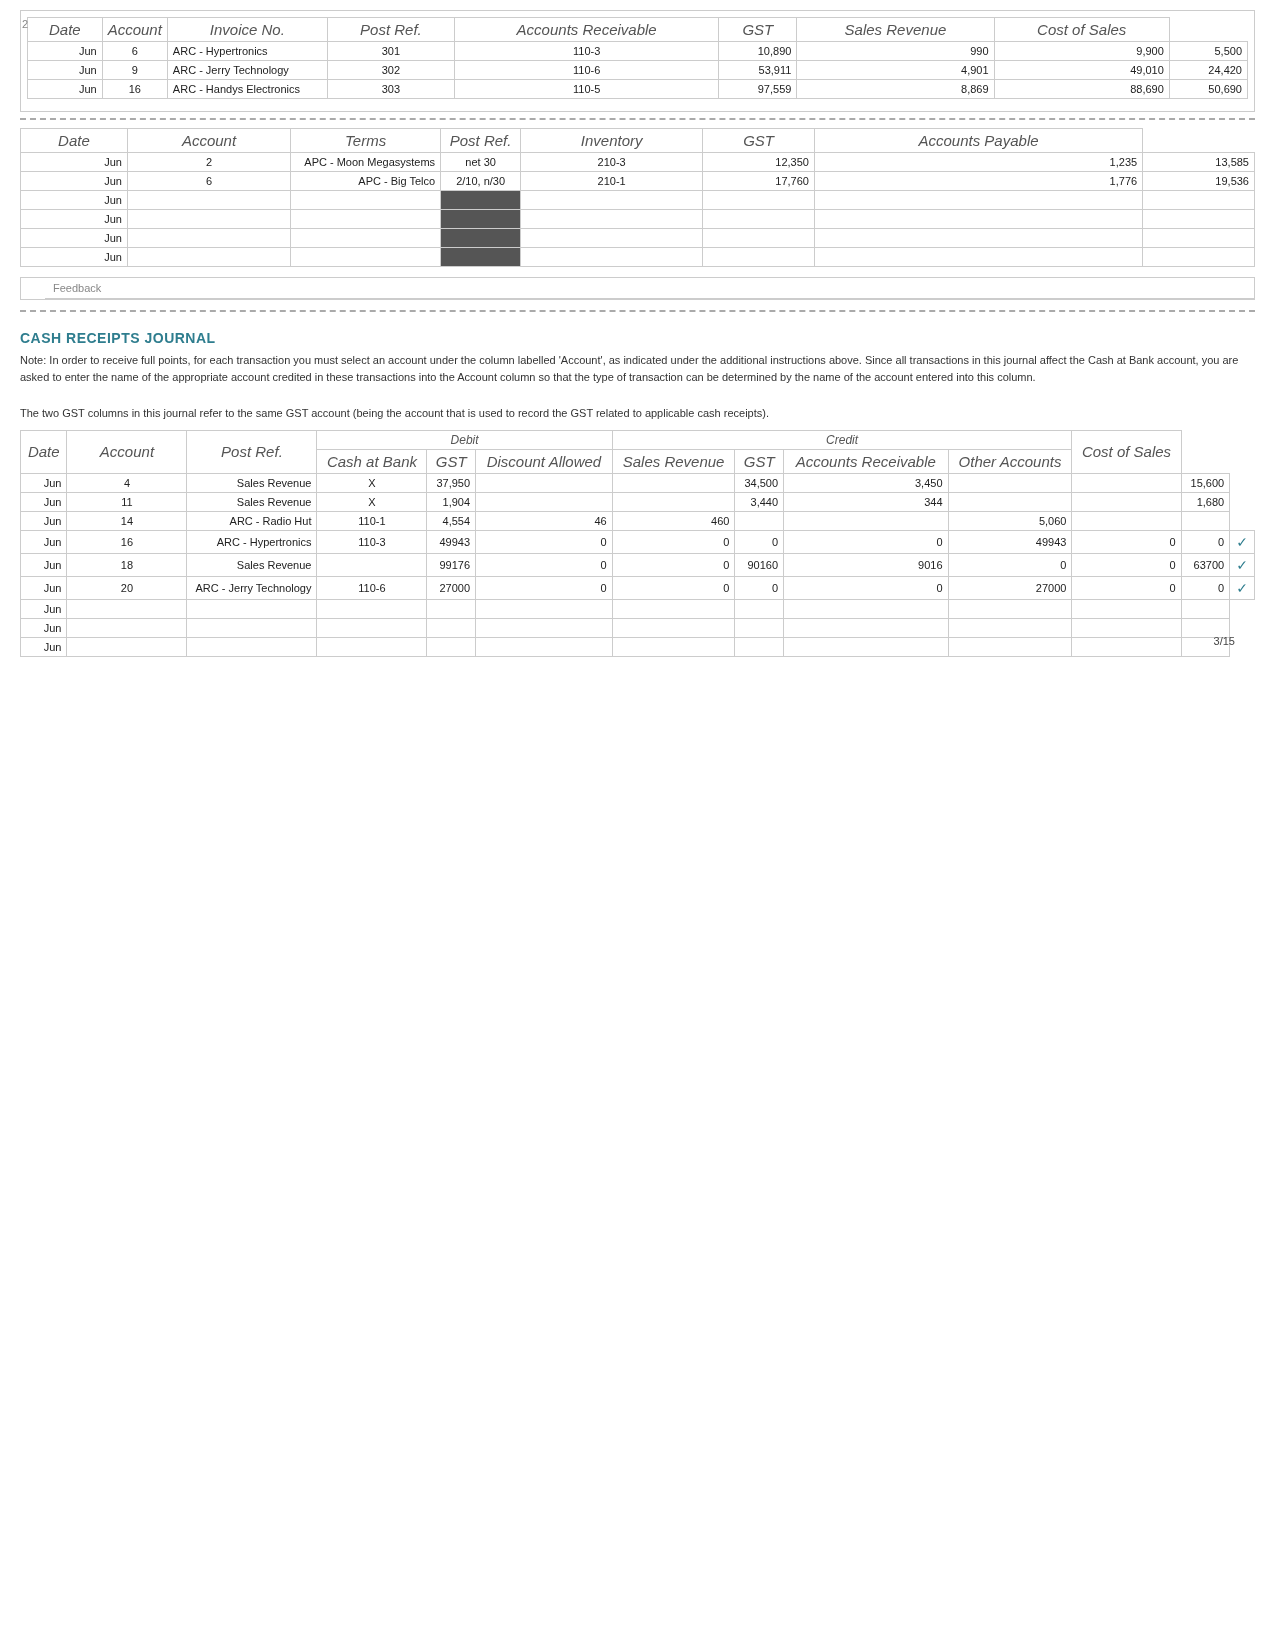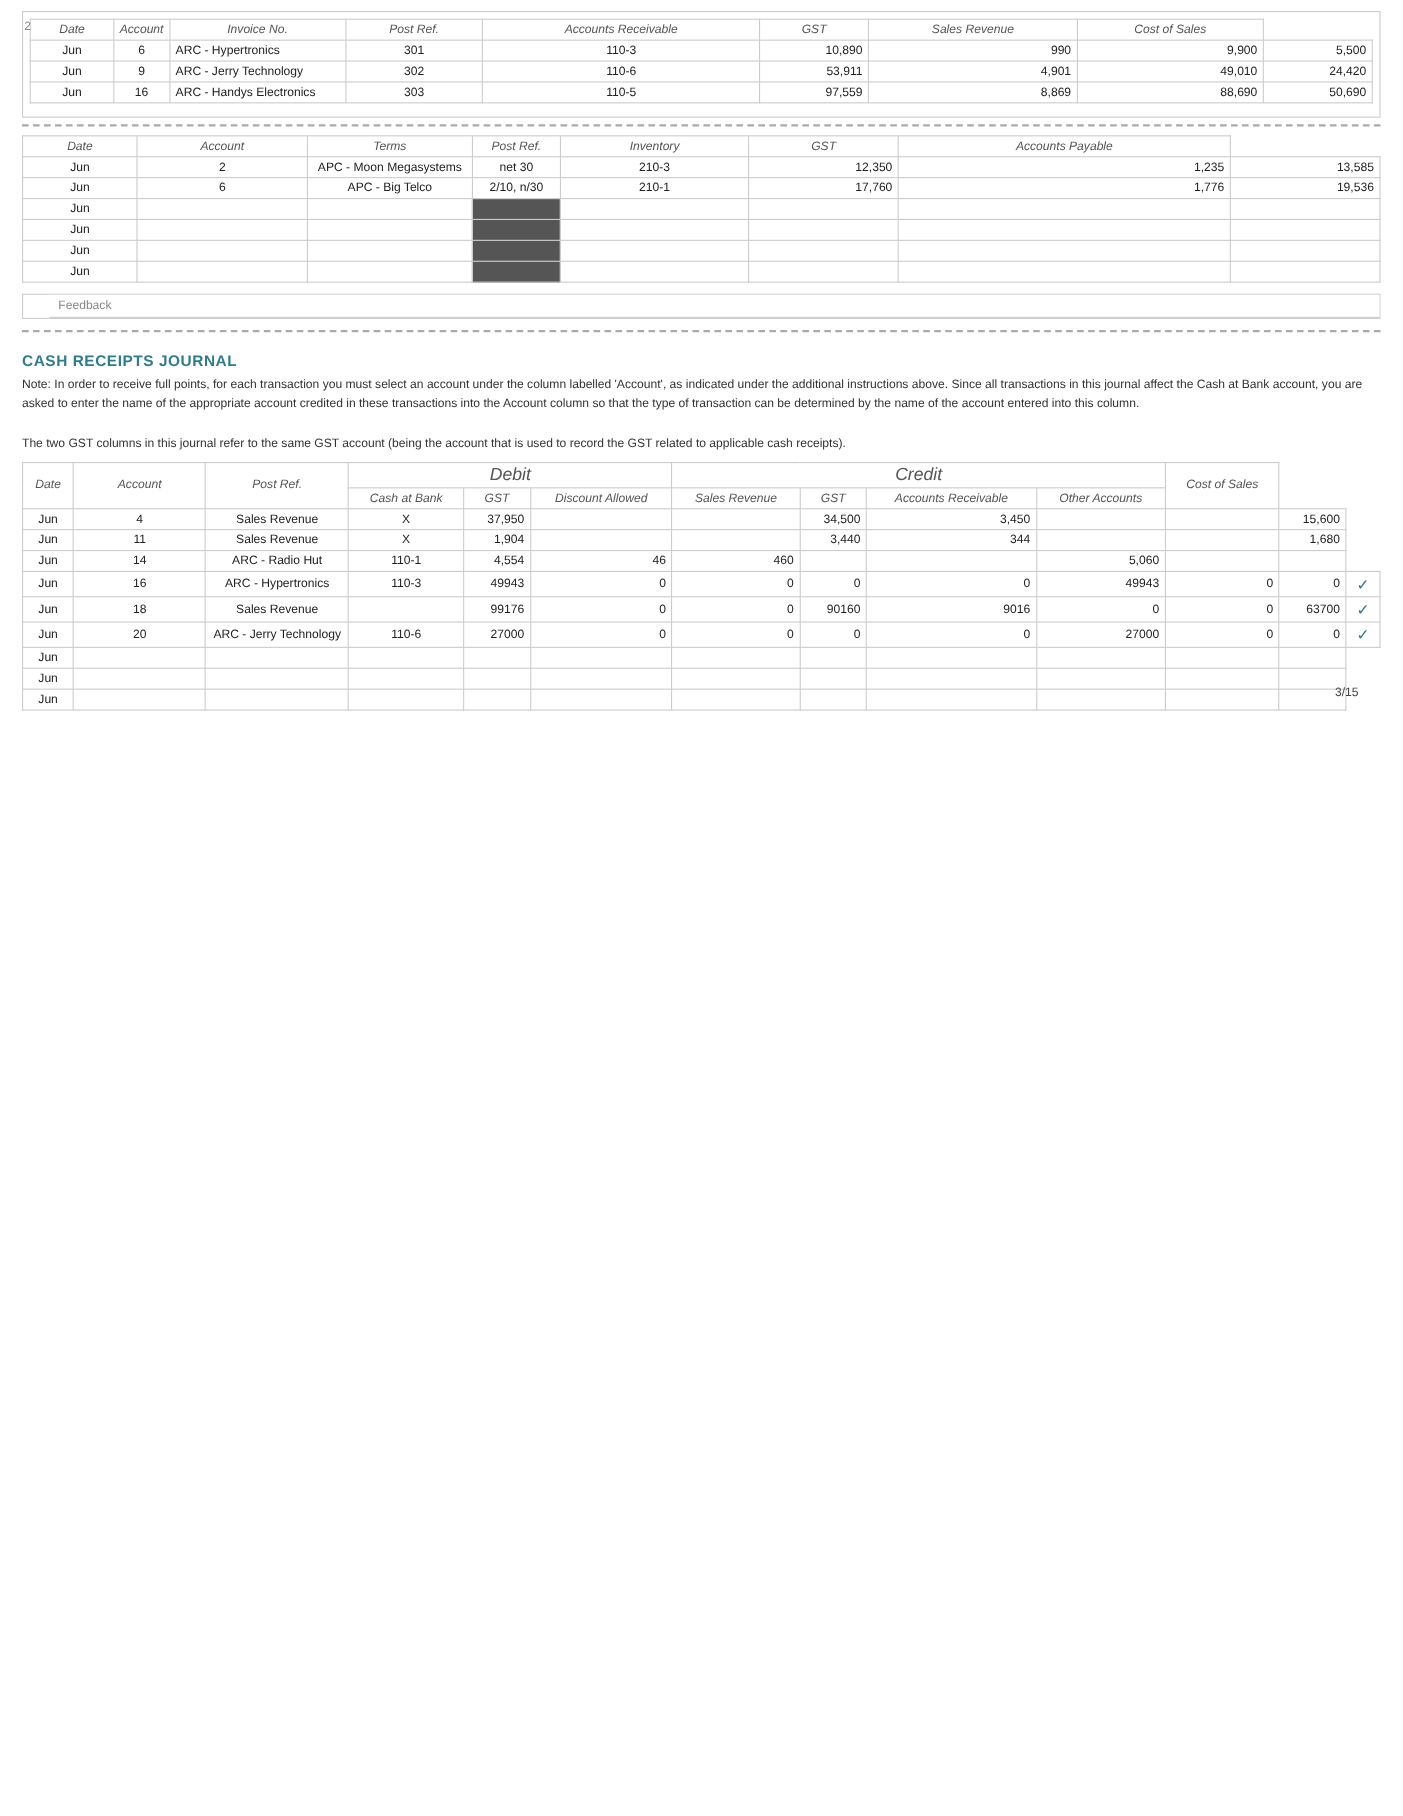--- a/index.html
+++ b/index.html
@@ -34,34 +34,34 @@
     }
     
     table {
       border-collapse: collapse;
       width: 100%;
       margin-bottom: 6px;
     }
     th {
       font-style: italic;
       font-weight: normal;
-      font-size: 11px;
+      font-size: 15px;
       color: #555;
       border: 1px solid #ccc;
       padding: 3px 5px;
       text-align: center;
       background: #fff;
     }
     td {
       border: 1px solid #ccc;
       padding: 3px 5px;
       font-size: 11px;
       text-align: right;
     }
-    td.left { text-align: center; }
+    td.left { text-align: right; }
     td.center { text-align: center; }
     td.num-cell { text-align: center; width: 22px; }
     td.account-cell { text-align: left; width: 160px; }
     
     td.filled-input {
       background: #555;
       color: #555;
     }
     
     .feedback-section {
@@ -99,21 +99,21 @@
     }
     
     .checkmark {
       color: #2e7d8e;
       font-size: 14px;
     }
     
     .group-header {
       text-align: center;
       font-style: italic;
-      font-size: 16px;
+      font-size: 12px;
       color: #555;
       border: 1px solid #ccc;
       padding: 2px 4px;
     }
     .top-section-wrapper {
       border: 1px solid #ccc;
       margin-bottom: 6px;
       padding: 6px;
     }
     

